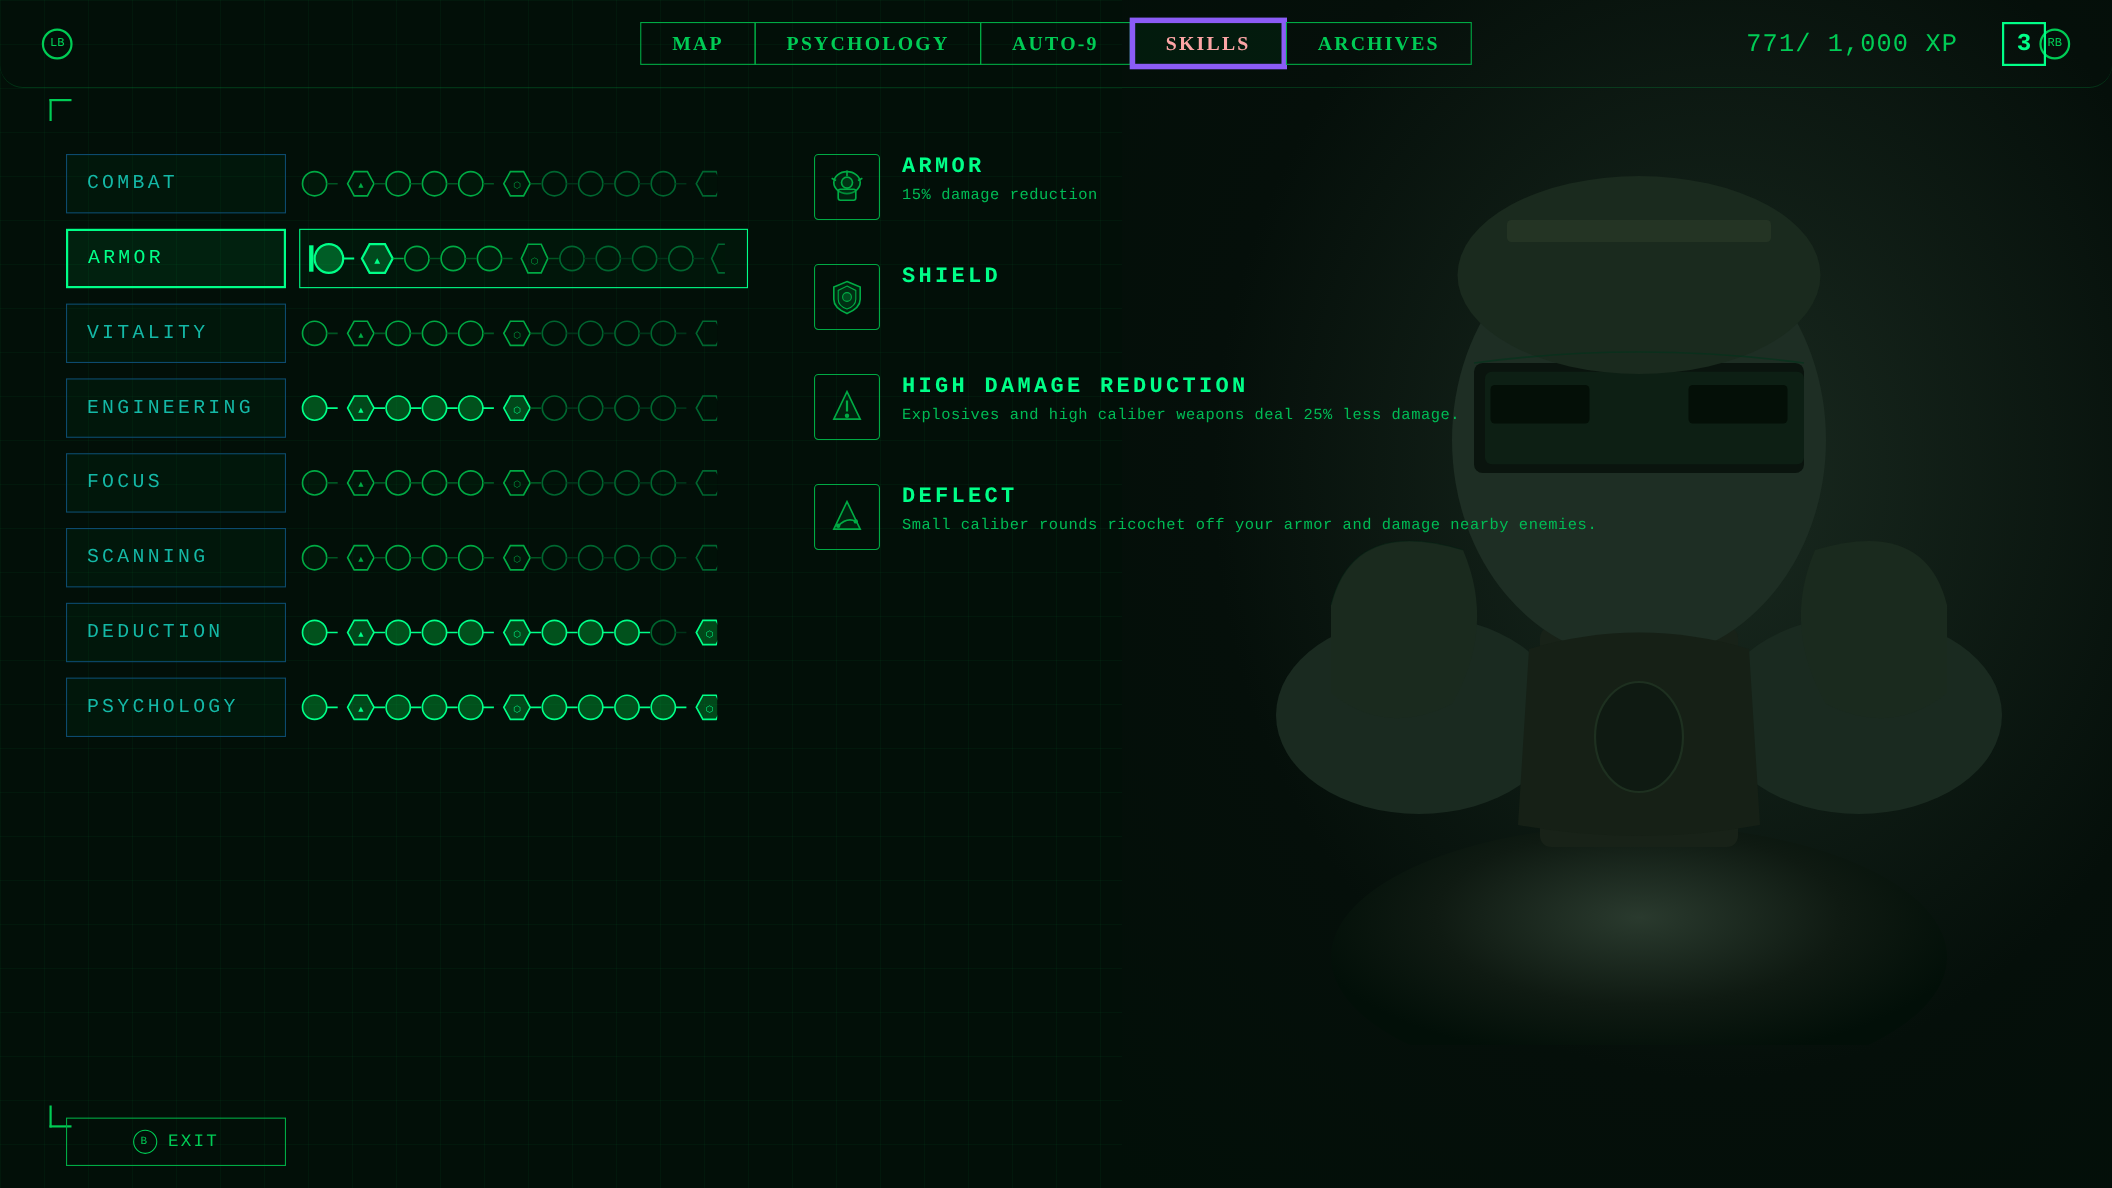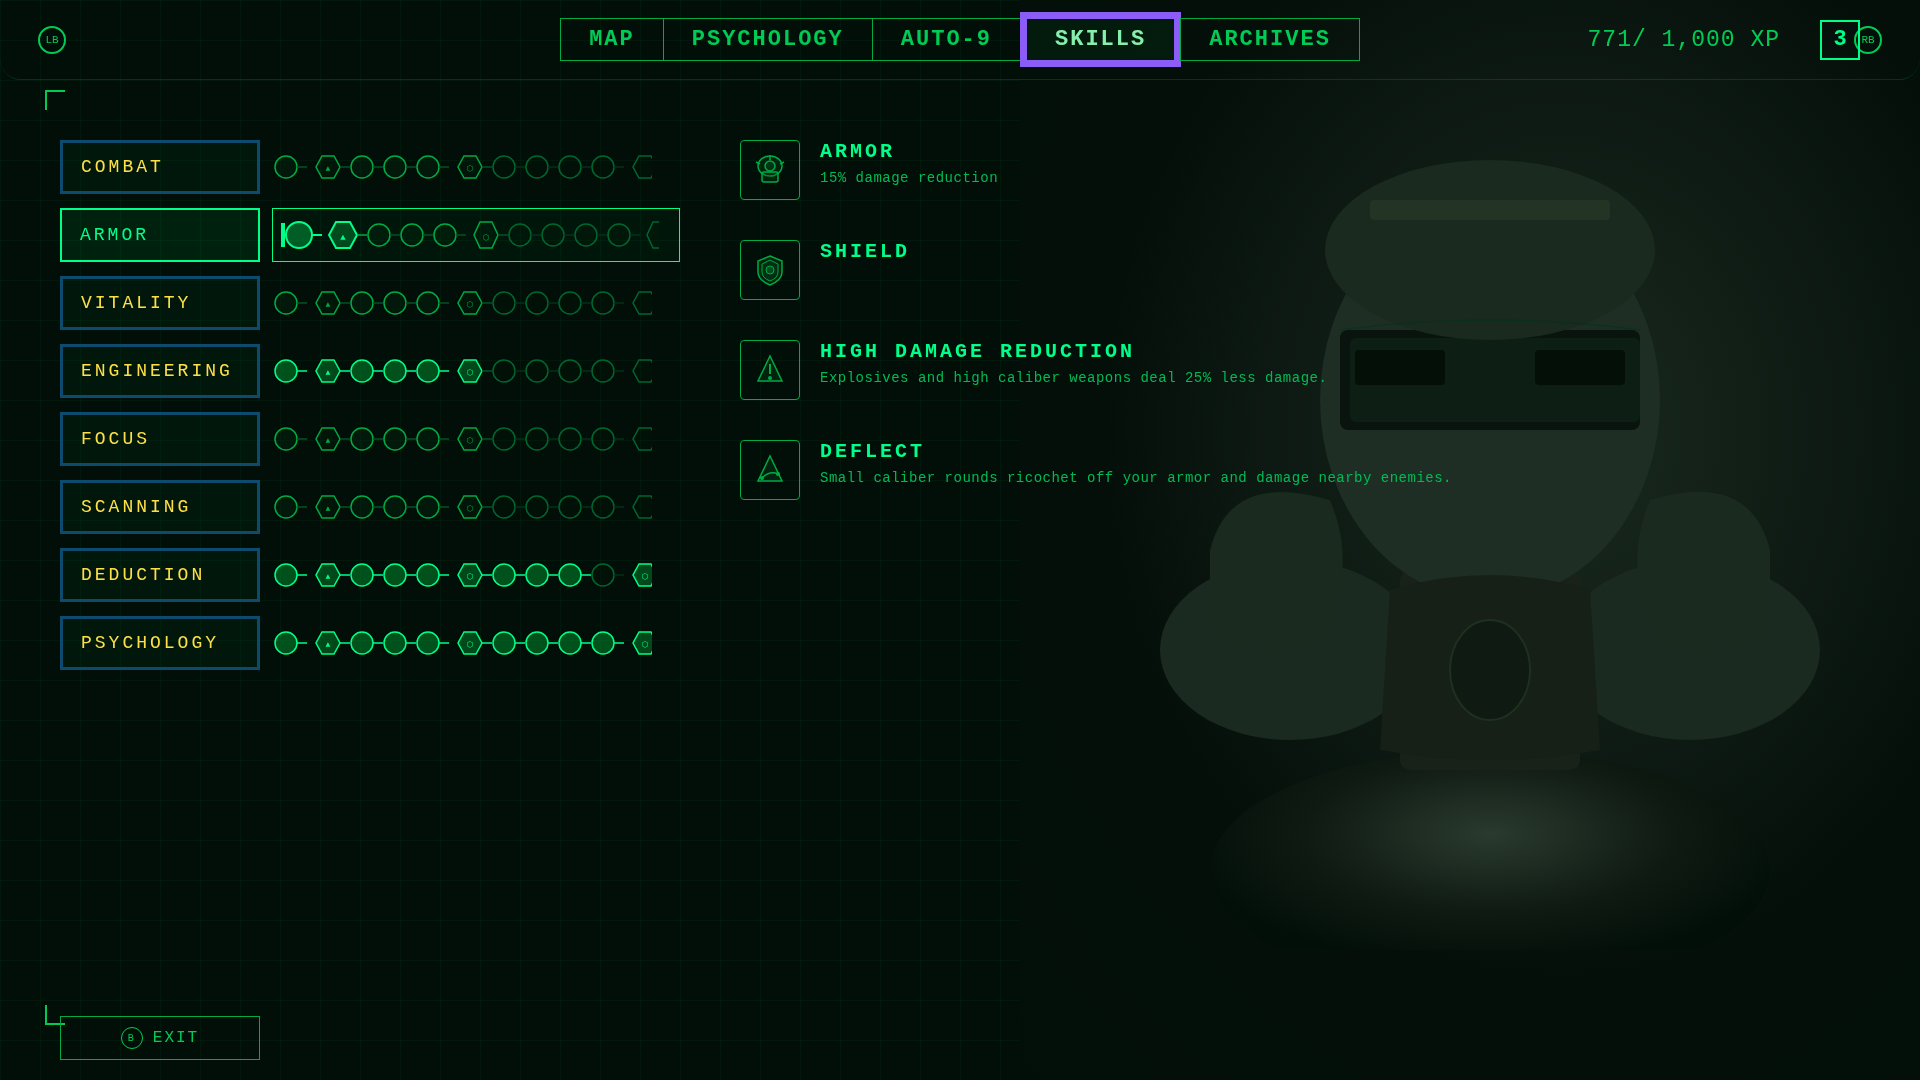--- a/index.html
+++ b/index.html
@@ -94,32 +94,32 @@
       align-items: center;
       flex: 1;
       justify-content: center;
       gap: 0;
     }
 
     .nav-tab {
       padding: 8px 28px;
       border: 1px solid #00aa44;
       color: #00cc55;
-      font-size: 22px;
+      font-size: 18px;
       letter-spacing: 2px;
       font-weight: bold;
       cursor: pointer;
       background: transparent;
       position: relative;
-      font-family: Liberation Mono, monospace;
+      font-family: Liberation Serif, serif;
     }
 
     .nav-tab.active {
-      border: 7px solid #8b5cf6;
-      color: #86efac;
+      border: 5px solid #8b5cf6;
+      color: #fca5a5;
       background: rgba(0,255,100,0.05);
       text-align: right;
     }
 
     .nav-tab + .nav-tab {
       margin-left: -1px;
     }
 
     .xp-display {
       position: absolute;
@@ -169,27 +169,27 @@
 
     .skill-row {
       display: flex;
       align-items: center;
       gap: 12px;
     }
 
     .skill-label {
       width: 200px;
       height: 54px;
-      border: 3px solid #0c4a6e;
+      border: 1px solid #0c4a6e;
       display: flex;
       align-items: center;
       padding-left: 18px;
       font-size: 18px;
       letter-spacing: 3px;
-      color: #fde047;
+      color: #14b8a6;
       flex-shrink: 0;
       background: rgba(0,100,40,0.1);
     }
 
     .skill-label.active-row {
       border: 2px solid #00ff88;
       color: #00ff88;
       background: rgba(0,255,100,0.08);
     }
 

